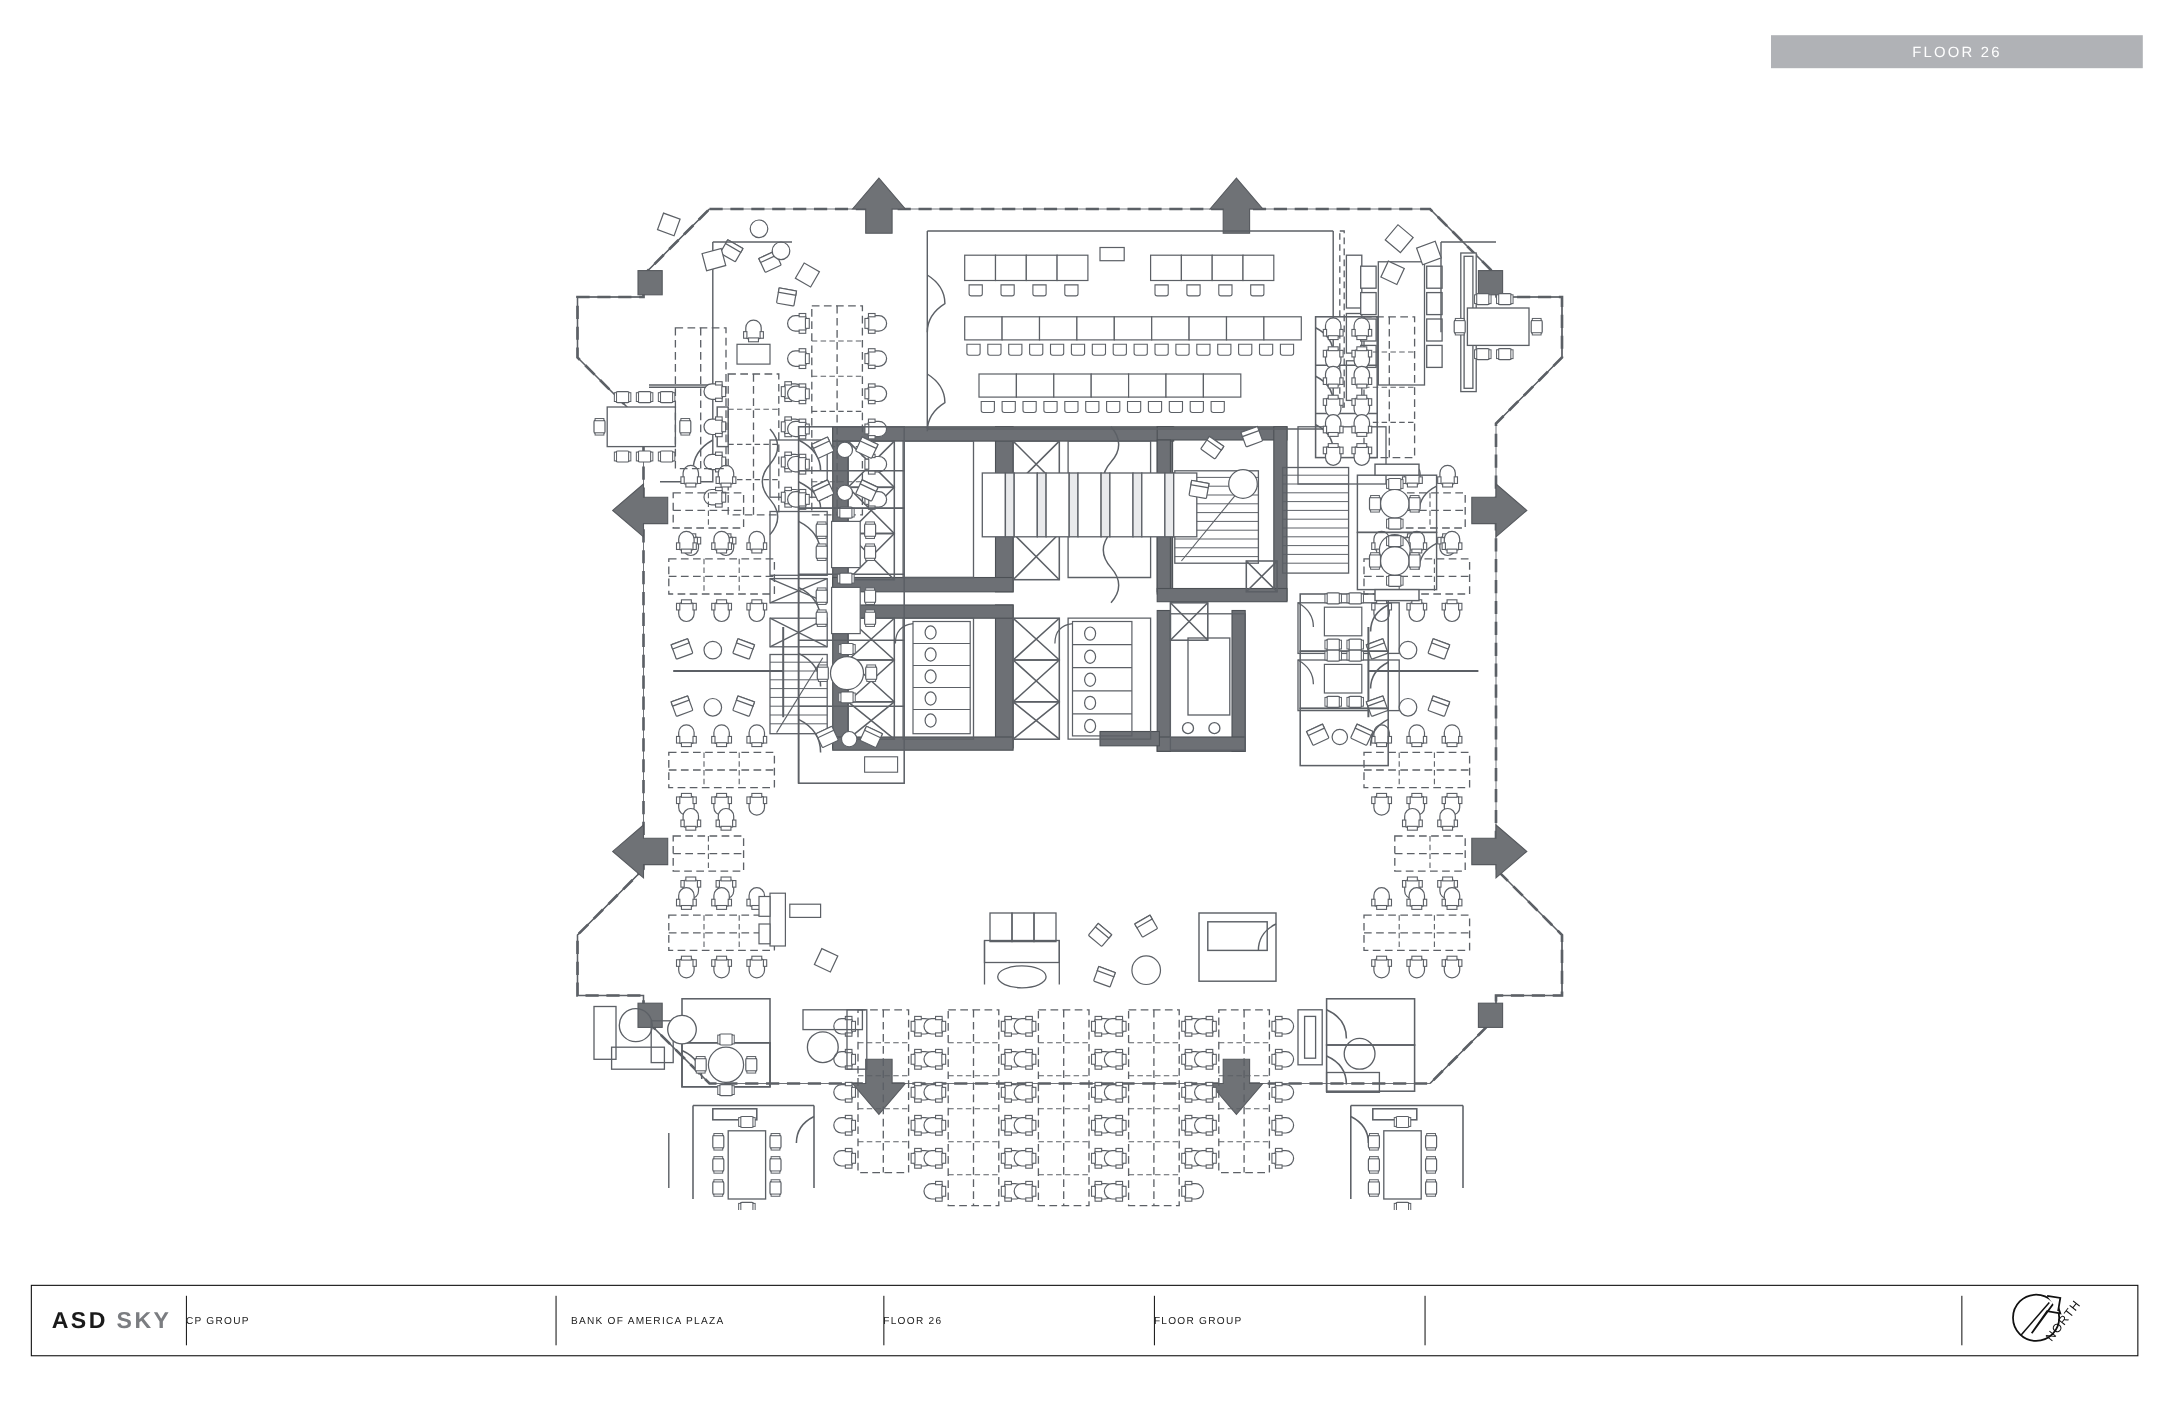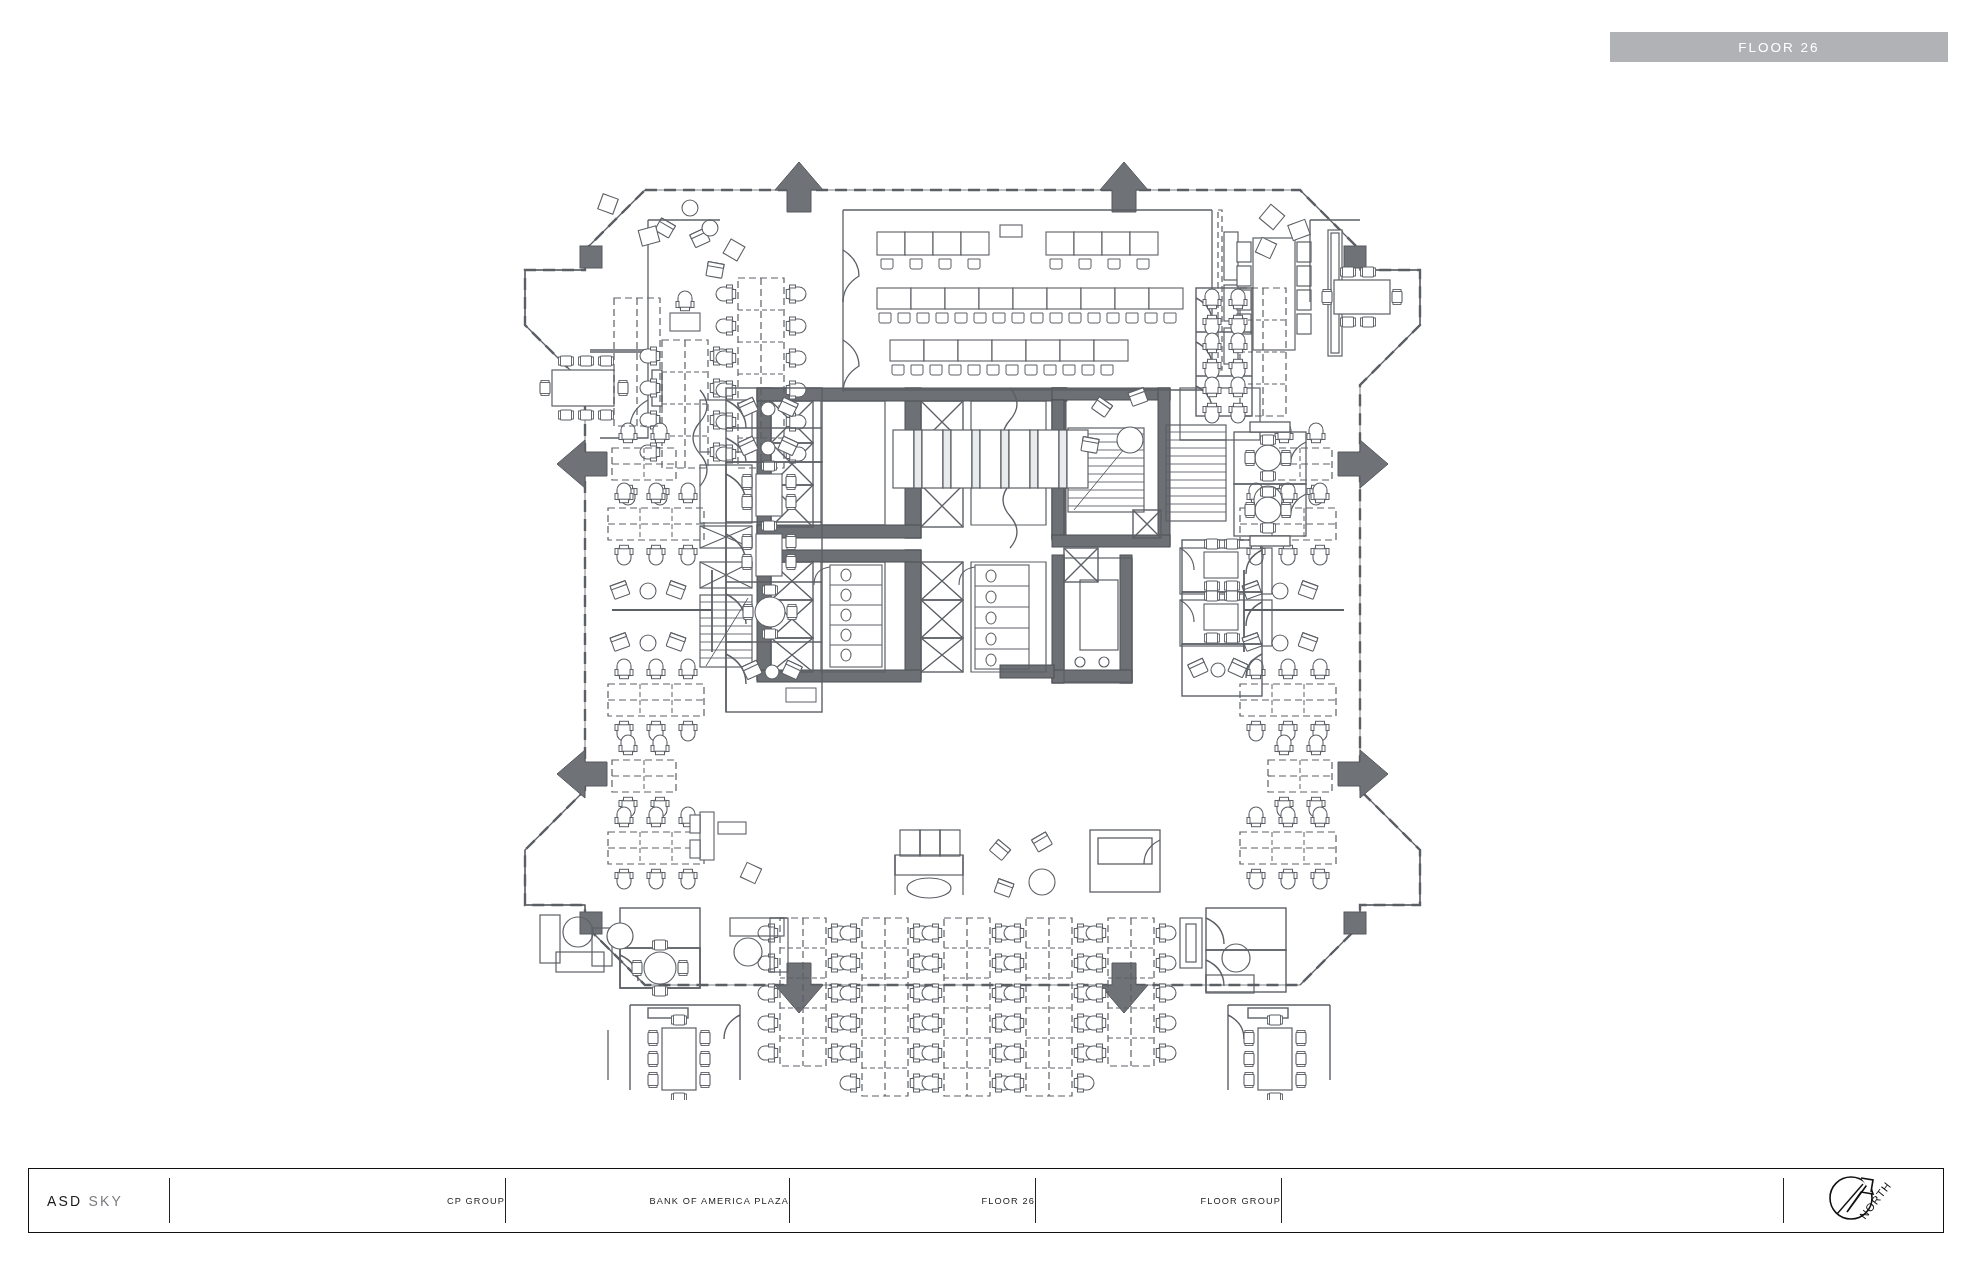--- a/index.html
+++ b/index.html
@@ -19,31 +19,31 @@
   
   #plan-wrap{position:absolute; left:0; top:70px; width:1973px; height:1030px;}
   #plan-svg{display:block;width:1973px;height:1030px;}
 
   
   #title-block{
     position:absolute; left:28px; top:1168px; width:1916px; height:65px;
     border:1.6px solid #111; box-sizing:border-box; display:flex; align-items:stretch;
     background:#fff;
   }
-  .tb-cell{display:flex;align-items:center;justify-content:flex-end;position:relative;}
+  .tb-cell{display:flex;align-items:center;justify-content:flex-start;position:relative;}
   .tb-cell + .tb-cell::before{
     content:""; position:absolute; left:0; top:9px; bottom:9px; width:1.3px; background:#222;
   }
   .tb-text{font-size:9.2px; letter-spacing:1.15px; color:#1c1c1c; white-space:nowrap;}
   #tb-logo{width:122px; flex:none; justify-content:flex-start; padding-left:18px;}
-  #tb-logo .logo{font-size:14px;letter-spacing:2.2px;font-weight:400;}
+  #tb-logo .logo{font-size:21px;letter-spacing:2.2px;font-weight:700;}
   #tb-logo .logo .a{color:#1a1a1a;}
   #tb-logo .logo .b{color:#7b7d81;}
   #tb-client{width:336px;flex:none;}
-  #tb-project{width:284px;flex:none;}
+  #tb-project{width:284px;flex:none;padding-left:14px;}
   #tb-floor{width:246px;flex:none;}
   #tb-area{width:246px;flex:none;}
   #tb-sheet{width:246px;flex:none;}
   #tb-blank{flex:1 1 auto;}
   #tb-north{width:160px;flex:none;justify-content:center;}
   #tb-north svg{display:block;}
 </style>
 </head>
 <body>
 

